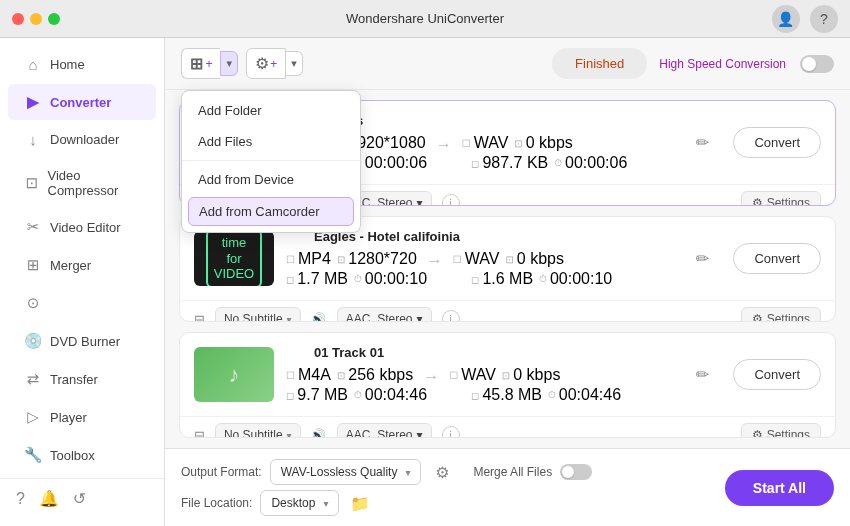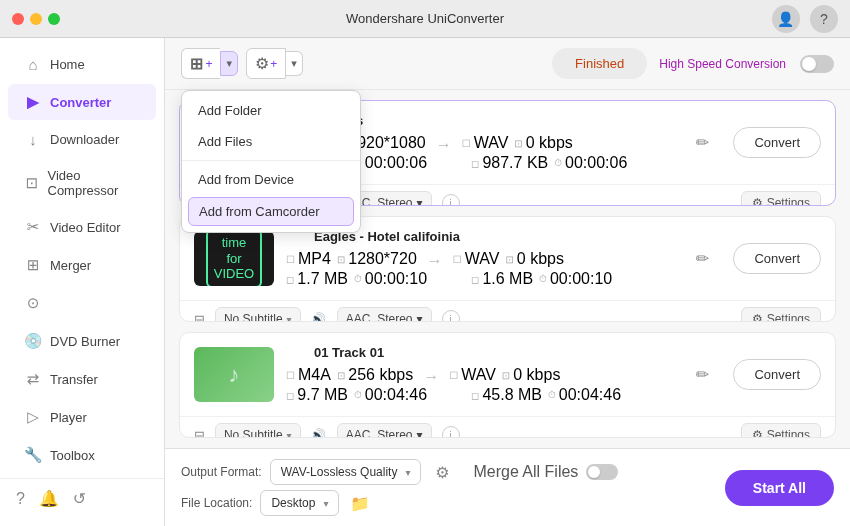--- a/index.html
+++ b/index.html
@@ -436,21 +436,21 @@
       width: 26px;
       height: 26px;
       display: flex;
       align-items: center;
       justify-content: center;
       font-size: 16px;
       color: #888;
       cursor: pointer;
     }
     .merge-label {
-      font-size: 16px;
+      font-size: 12px;
       color: #555;
       margin-left: 10px;
       white-space: nowrap;
     }
     .toggle-small {
       width: 32px;
       height: 16px;
       background: #ccc;
       border-radius: 8px;
       position: relative;

